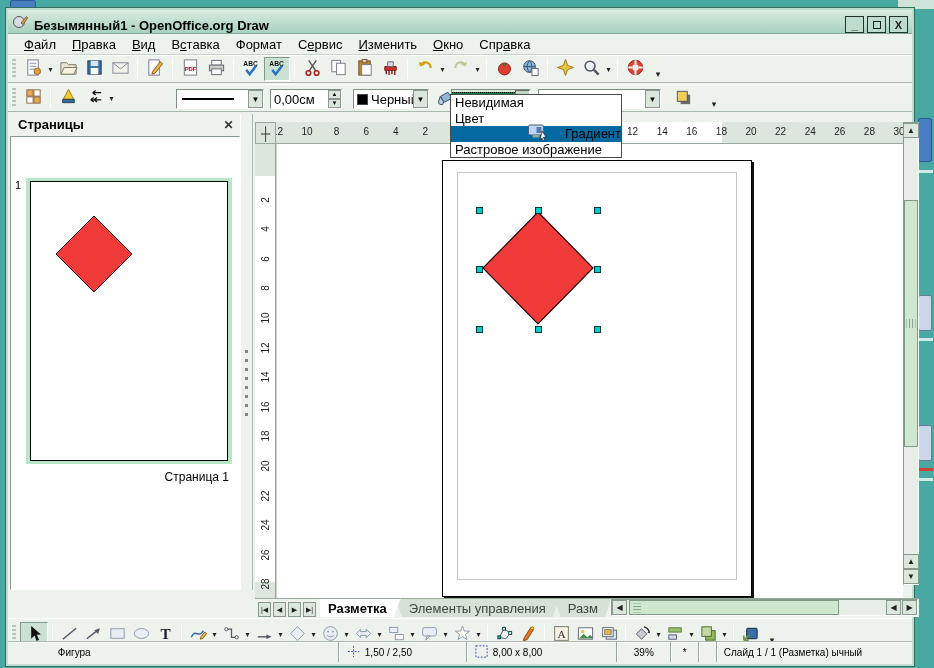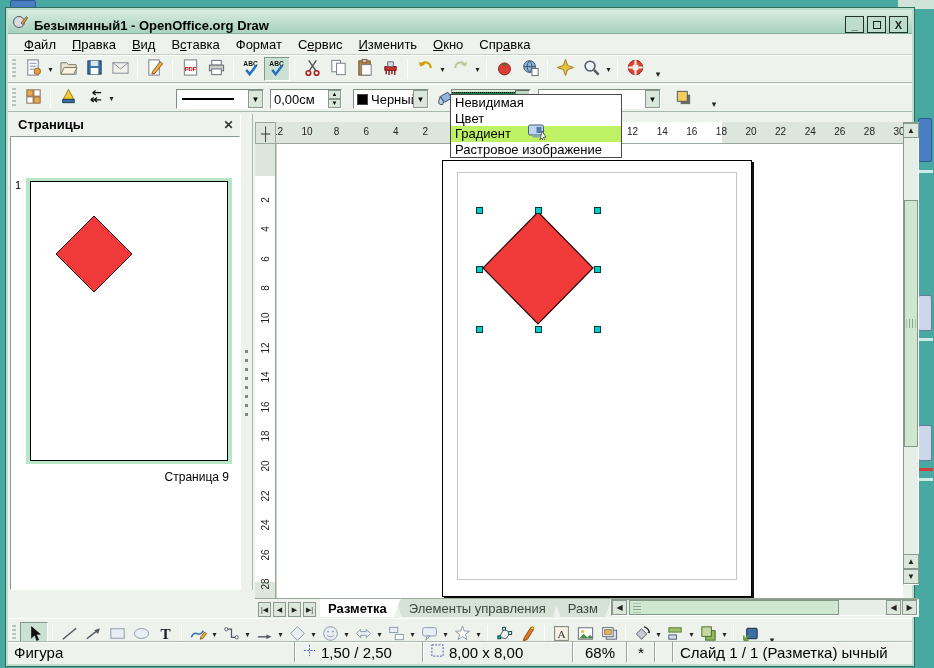--- a/index.html
+++ b/index.html
@@ -127,29 +127,29 @@
   .tab.active{background:#fff;color:#000;font-weight:bold;z-index:2;}
 
   
   #drawbar{top:608px;height:33px;}
   #drawbar .tbtn{width:24px;height:26px;}
   #drawbar .tbtn.active{width:28px;}
 
   
   #statusbar{position:absolute;left:0;right:0;bottom:2px;height:21px;background:#edf2ec;
              border-top:1px solid #a9b9ad;box-shadow:0 1px 0 #fff inset;display:flex;
-             align-items:center;font-size:15px;}
+             align-items:center;font-size:10px;justify-content:center;}
   .ssep{width:2px;align-self:stretch;border-left:1px solid #9aa99e;border-right:1px solid #fff;}
   .scell{display:flex;align-items:center;padding:0 6px;white-space:nowrap;}
 
   
   #fill-dropdown{position:absolute;left:450px;top:94px;width:172px;background:#fff;
                  border:1px solid #4a4a4a;z-index:50;}
   .dd-item{height:15.6px;line-height:15.6px;padding-left:4px;font-size:13px;white-space:nowrap;}
-  .dd-item.selected{background:#bef264;}
+  .dd-item.selected{background:#0369a1;text-align:right;}
   #mouse-cursor{position:absolute;left:527px;top:123px;z-index:60;}
 </style>
 </head>
 <body>
 
 <div class="desk-icon" style="left:10px;top:0;width:26px;height:8px;"></div>
 <div class="abs" style="left:898px;top:0;width:36px;height:9px;background:#cfe3d8;"></div>
 <div class="desk-icon" style="left:918px;top:118px;width:14px;height:44px;"></div>
 <div class="desk-text" style="left:917px;top:170px;width:16px;"></div>
 <div class="desk-icon" style="left:918px;top:295px;width:14px;height:36px;background:#c9d7e8;border-color:#6a7a9a;"></div>
@@ -412,21 +412,21 @@
   </div>
   <div id="panel-body">
     <span id="thumb-num">1</span>
     <div id="thumb-sel">
       <div id="thumb-page">
         <svg width="198" height="280">
           <polygon id="thumb-diamond" points="63,34 101,72 63,110 25,72" stroke-width="1" fill="#f13b3b" stroke="#2a0000"></polygon>
         </svg>
       </div>
     </div>
-    <div id="thumb-caption">Страница 9</div>
+    <div id="thumb-caption">Страница 1</div>
   </div>
   <div id="splitter">
       <div class="dots"></div>
     </div>
 
   <div id="corner-box">┼</div>
   <div id="h-ruler">
       <div class="printable"></div>
       <span class="rnum" style="left: 1.4px;">12</span>
       <span class="rnum" style="left: 31px;">10</span>
@@ -691,21 +691,21 @@
         <span>1,50 / 2,50</span>
       </span>
     <span class="ssep"></span>
     <span class="scell" style="width:148px;">
         <span class="ic" style="margin-right:4px;"><svg width="15" height="15" viewBox="0 0 16 16">
             <rect x="2" y="2" width="12" height="12" fill="none" stroke="#3a4ac0" stroke-dasharray="2 1.6"></rect>
           </svg></span>
         <span>8,00 x 8,00</span>
       </span>
     <span class="ssep"></span>
-    <span class="scell" style="width:52px;justify-content:center;">68%</span>
+    <span class="scell" style="width:52px;justify-content:center;">39%</span>
     <span class="ssep"></span>
     <span class="scell" style="width:26px;justify-content:center;">*</span>
     <span class="ssep"></span>
     <span class="scell" style="width:16px;"></span>
     <span class="ssep"></span>
     <span class="scell">Слайд 1 / 1 (Разметка) ычный</span>
   </div>
 
 </div>
 

